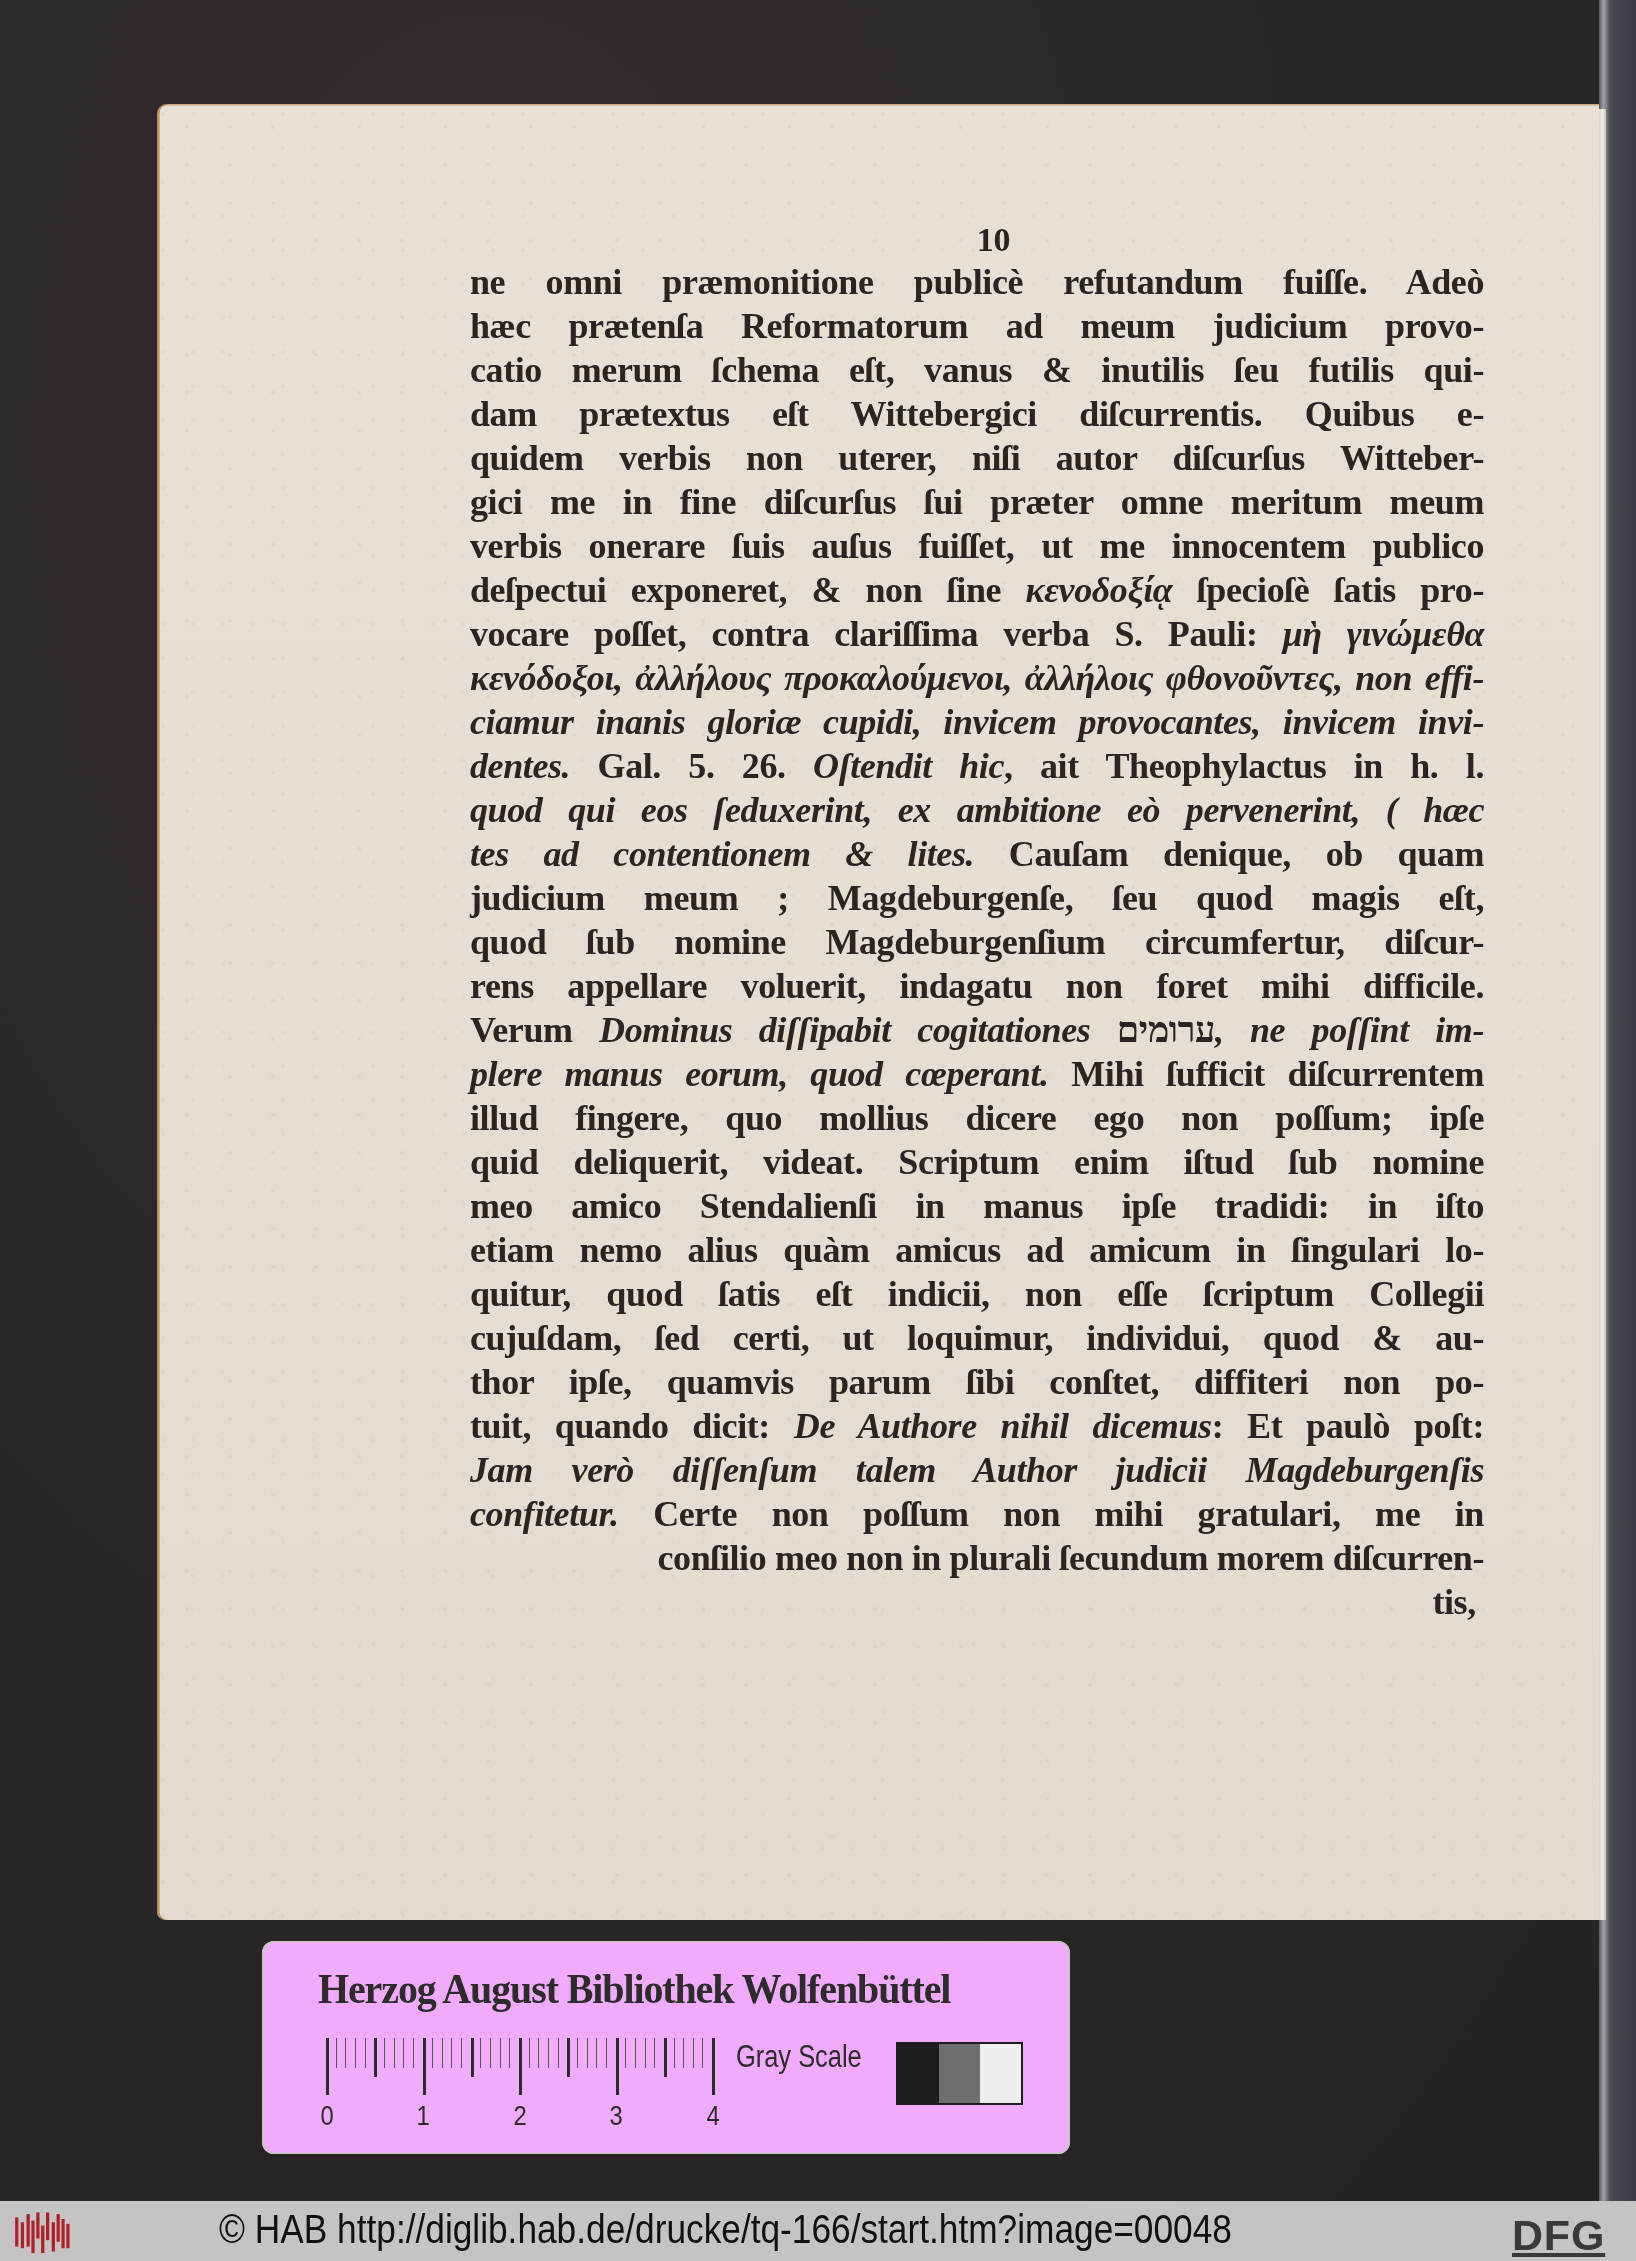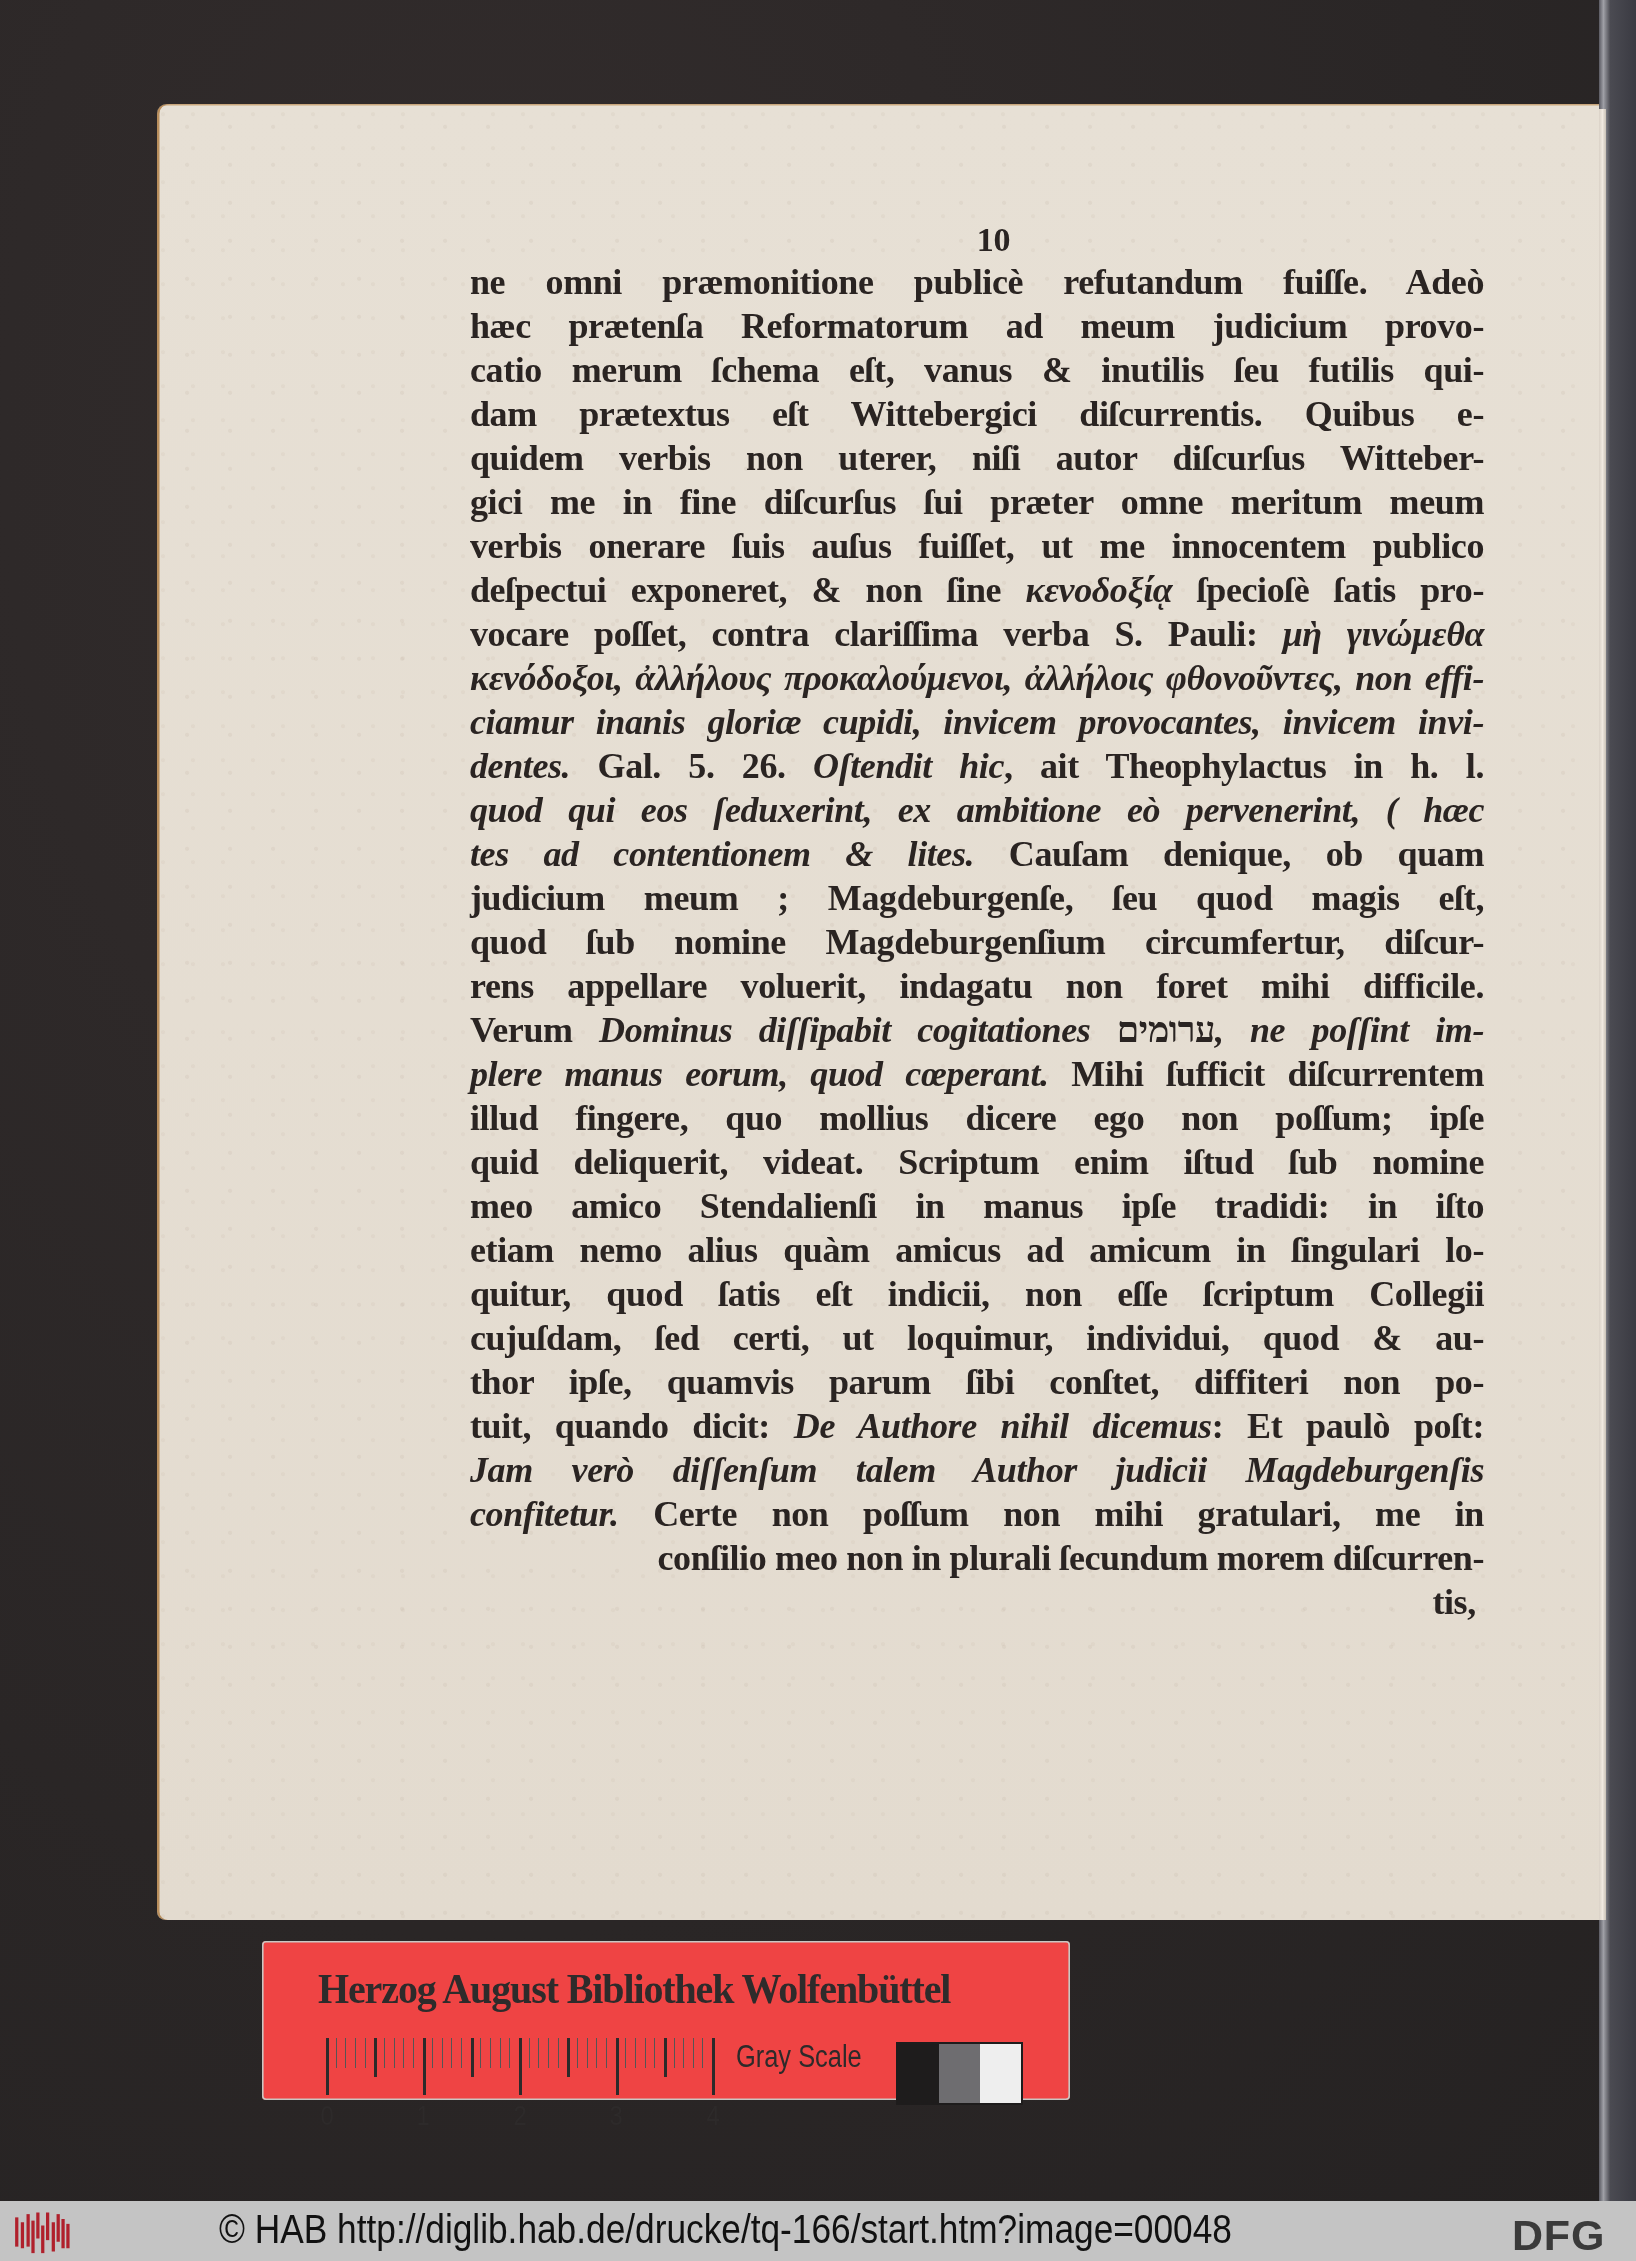--- a/index.html
+++ b/index.html
@@ -52,23 +52,23 @@
       text-align-last: justify;
       height: 44px;
       overflow: visible;
     }
     .line.last { text-align-last: right; }
     .line .it { font-style: italic; }
     .catchword { text-align: right; padding-right: 8.2px; }
 
     
     .card {
-      position: absolute; left: 262px; top: 1941px; width: 808px; height: 159px;
-      background: #ef4444;
-      border-radius: 4px;
+      position: absolute; left: 262px; top: 1941px; width: 808px; height: 213px;
+      background: #f0abfc;
+      border-radius: 12px;
       box-shadow: 0 0 0 1.6px #c9c6c2 inset;
     }
     .card-title {
       position: absolute; left: 56px; top: 23px;
       font-family: "Liberation Serif", serif; font-weight: bold;
       font-size: 43px; color: #2e2b2b; letter-spacing: -1.2px;
       transform: scaleX(0.93); transform-origin: left top;
       white-space: nowrap;
     }
     .ruler { position: absolute; left: 64px; top: 97px; width: 393px; height: 90px; }
@@ -98,21 +98,21 @@
     }
     .hab-logo { position: absolute; left: 6.5px; top: 8.2px; width: 65px; height: 46px; }
     .footer-text {
       position: absolute; left: 219px; top: 4.9px;
       font-family: "Liberation Sans", sans-serif; font-size: 41px; color: #111;
       transform: scaleX(0.86); transform-origin: left top; white-space: nowrap;
     }
     .dfg-logo {
       position: absolute; left: 1512px; top: 9.8px;
       font-family: "Liberation Sans", sans-serif; font-weight: bold;
-      font-size: 43px; color: #3a3a3a; letter-spacing: 0.8px;
+      font-size: 43px; color: #3a3a3a; letter-spacing: 0.8px; text-decoration: underline;
     }
   </style>
 </head>
 <body>
 
 <div class="backdrop"></div>
 <div class="right-strip"></div>
 
 <div class="page"></div>
 <div class="page-edge"></div>

